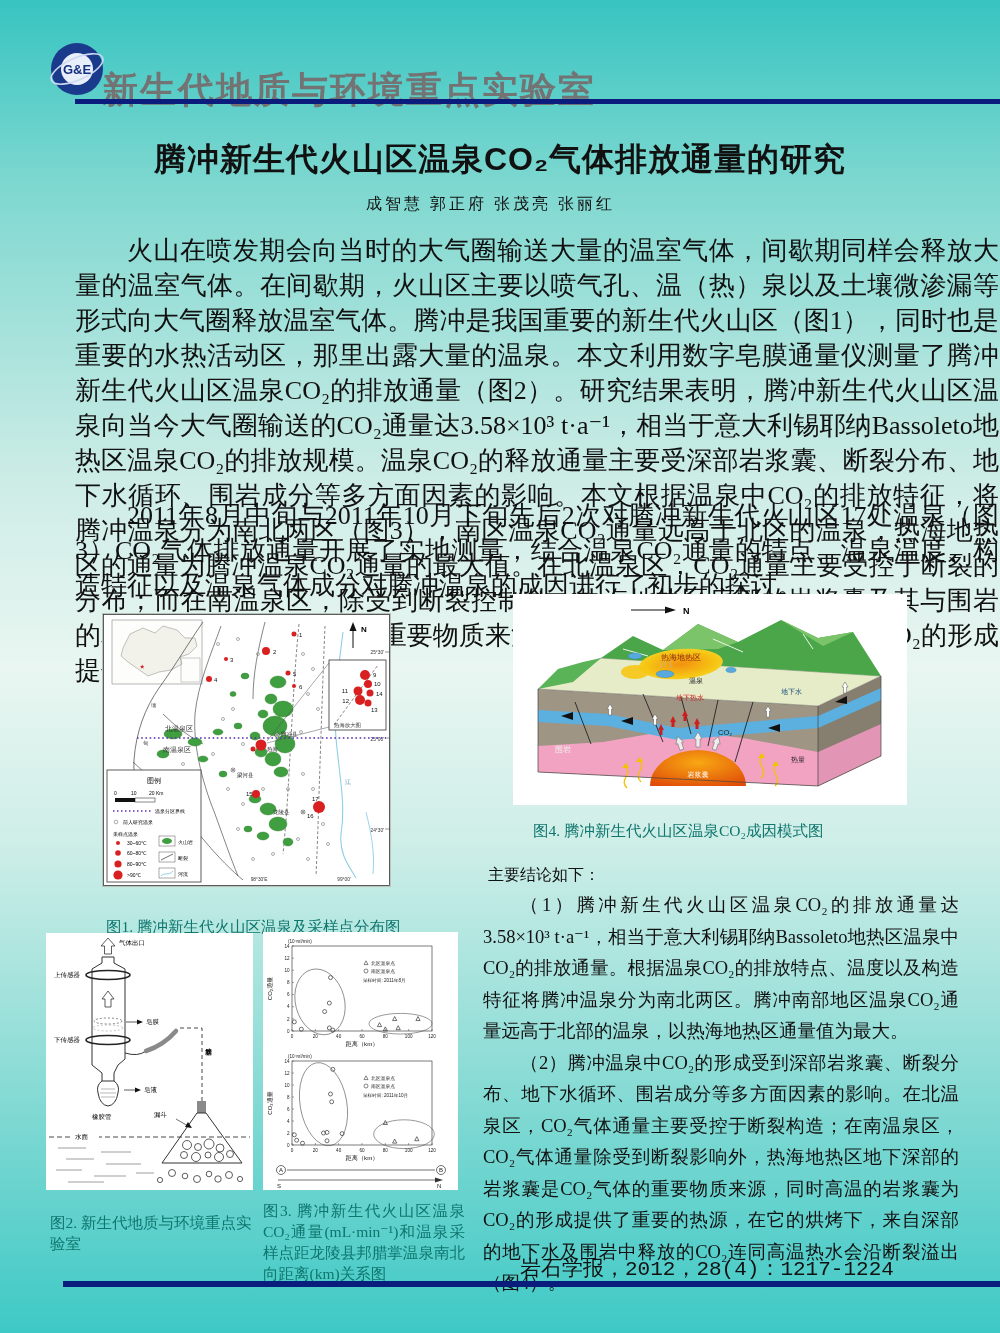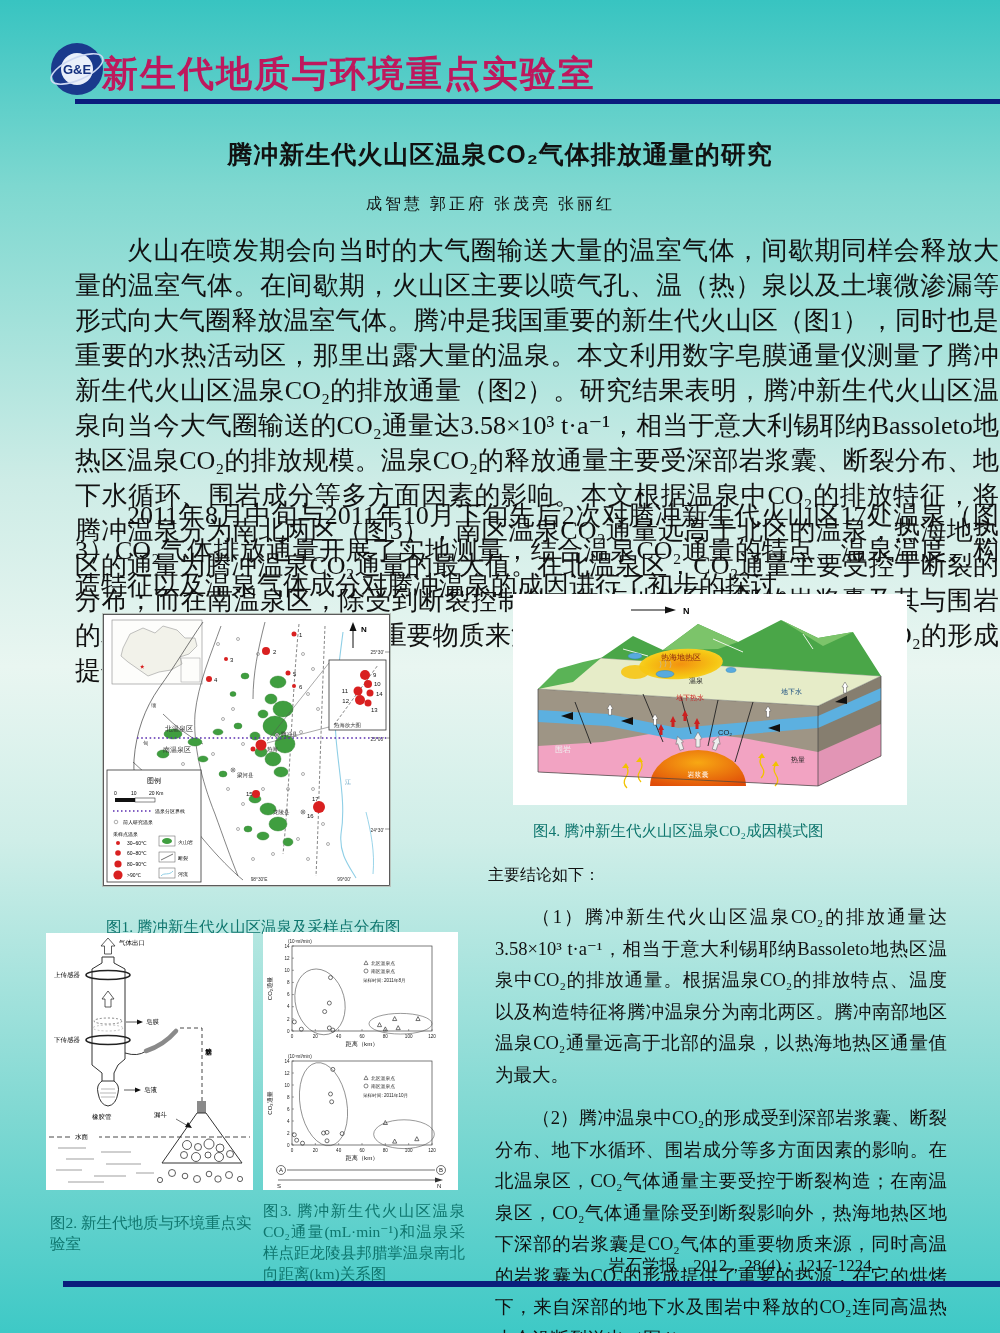--- a/index.html
+++ b/index.html
@@ -4,47 +4,47 @@
 <style>
   html,body{margin:0;padding:0;}
   body{
     width:1000px;height:1333px;position:relative;overflow:hidden;
     font-family:"Liberation Serif","DejaVu Serif",serif;
     background:linear-gradient(180deg,#38c4c1 0%,#7ed8d0 14%,#cdecE6 36%,#e9f6f1 50%,#cfeee8 63%,#7ed8d2 84%,#3ec9c6 100%);
     color:#111;
   }
   .abs{position:absolute;}
   
-  .lab-name{left:102px;top:50px;font-family:"Liberation Sans","DejaVu Sans",sans-serif;
-    font-weight:bold;font-size:36px;letter-spacing:2px;color:#be185d;}
+  .lab-name{left:102px;top:66px;font-family:"Liberation Sans","DejaVu Sans",sans-serif;
+    font-weight:bold;font-size:36px;letter-spacing:2px;color:#737373;}
   .header-rule{left:75px;top:99px;width:925px;height:5px;background:#0a1d7c;}
   
   .poster-title{left:0;top:138px;width:1000px;text-align:center;
-    font-family:"Liberation Sans","DejaVu Sans",sans-serif;font-weight:bold;font-size:25px;letter-spacing:1px;}
+    font-family:"Liberation Sans","DejaVu Sans",sans-serif;font-weight:bold;font-size:32px;letter-spacing:1px;}
   .authors{left:0;top:194px;width:981px;text-align:center;font-size:16px;letter-spacing:3px;}
   
   .para{left:38px;width:924px;font-size:26px;line-height:35px;text-align:justify;text-indent:2em;margin-left:37px;}
   .p1{top:233px;}
   .p2{top:498px;}
   
   .panel{background:#ffffff;}
   .fig1-box{left:102px;top:613px;width:287px;height:272px;border:1px solid #b9c4bd;}
   .fig4-box{left:513px;top:594px;width:394px;height:211px;}
   .fig2-box{left:46px;top:933px;width:207px;height:257px;}
   .fig3-box{left:263px;top:932px;width:195px;height:258px;}
   .caption{font-size:15.5px;line-height:21px;color:#0f766e;}
   .cap1{left:106px;top:900px;width:300px;margin-top:16px;}
   .cap4{left:533px;top:820px;width:360px;}
   .cap2{left:50px;top:1212px;width:210px;}
   .cap3{left:263px;top:1200px;width:202px;text-align:justify;}
   
   .concl-head{left:488px;top:865px;font-size:16px;}
   .concl{left:483px;top:890px;width:476px;font-size:18.5px;line-height:31.5px;text-align:justify;}
-  .concl p{margin:12px;text-indent:2em;}
-  .citation{left:520px;top:1254px;width:440px;text-align:center;font-size:17px;}
+  .concl p{margin:0;text-indent:2em;}
+  .citation{left:520px;top:1254px;width:440px;text-align:left;font-size:21px;font-family:Liberation Mono, monospace;}
   .bottom-rule{left:63px;top:1281px;width:937px;height:6px;background:#0a1d7c;}
   svg text{font-family:"Liberation Sans","DejaVu Sans",sans-serif;}
 </style>
 </head>
 <body>
 
 <svg class="abs" style="left:46px;top:40px;" width="62" height="58" viewBox="0 0 62 58">
   <circle cx="31" cy="29" r="26" fill="#1a3a8c"></circle>
   <circle cx="31" cy="29" r="16" fill="#e9effa"></circle>
   <ellipse cx="31" cy="29" rx="28" ry="11" fill="none" stroke="#cdd8f2" stroke-width="1.6" transform="rotate(-24 31 29)"></ellipse>

